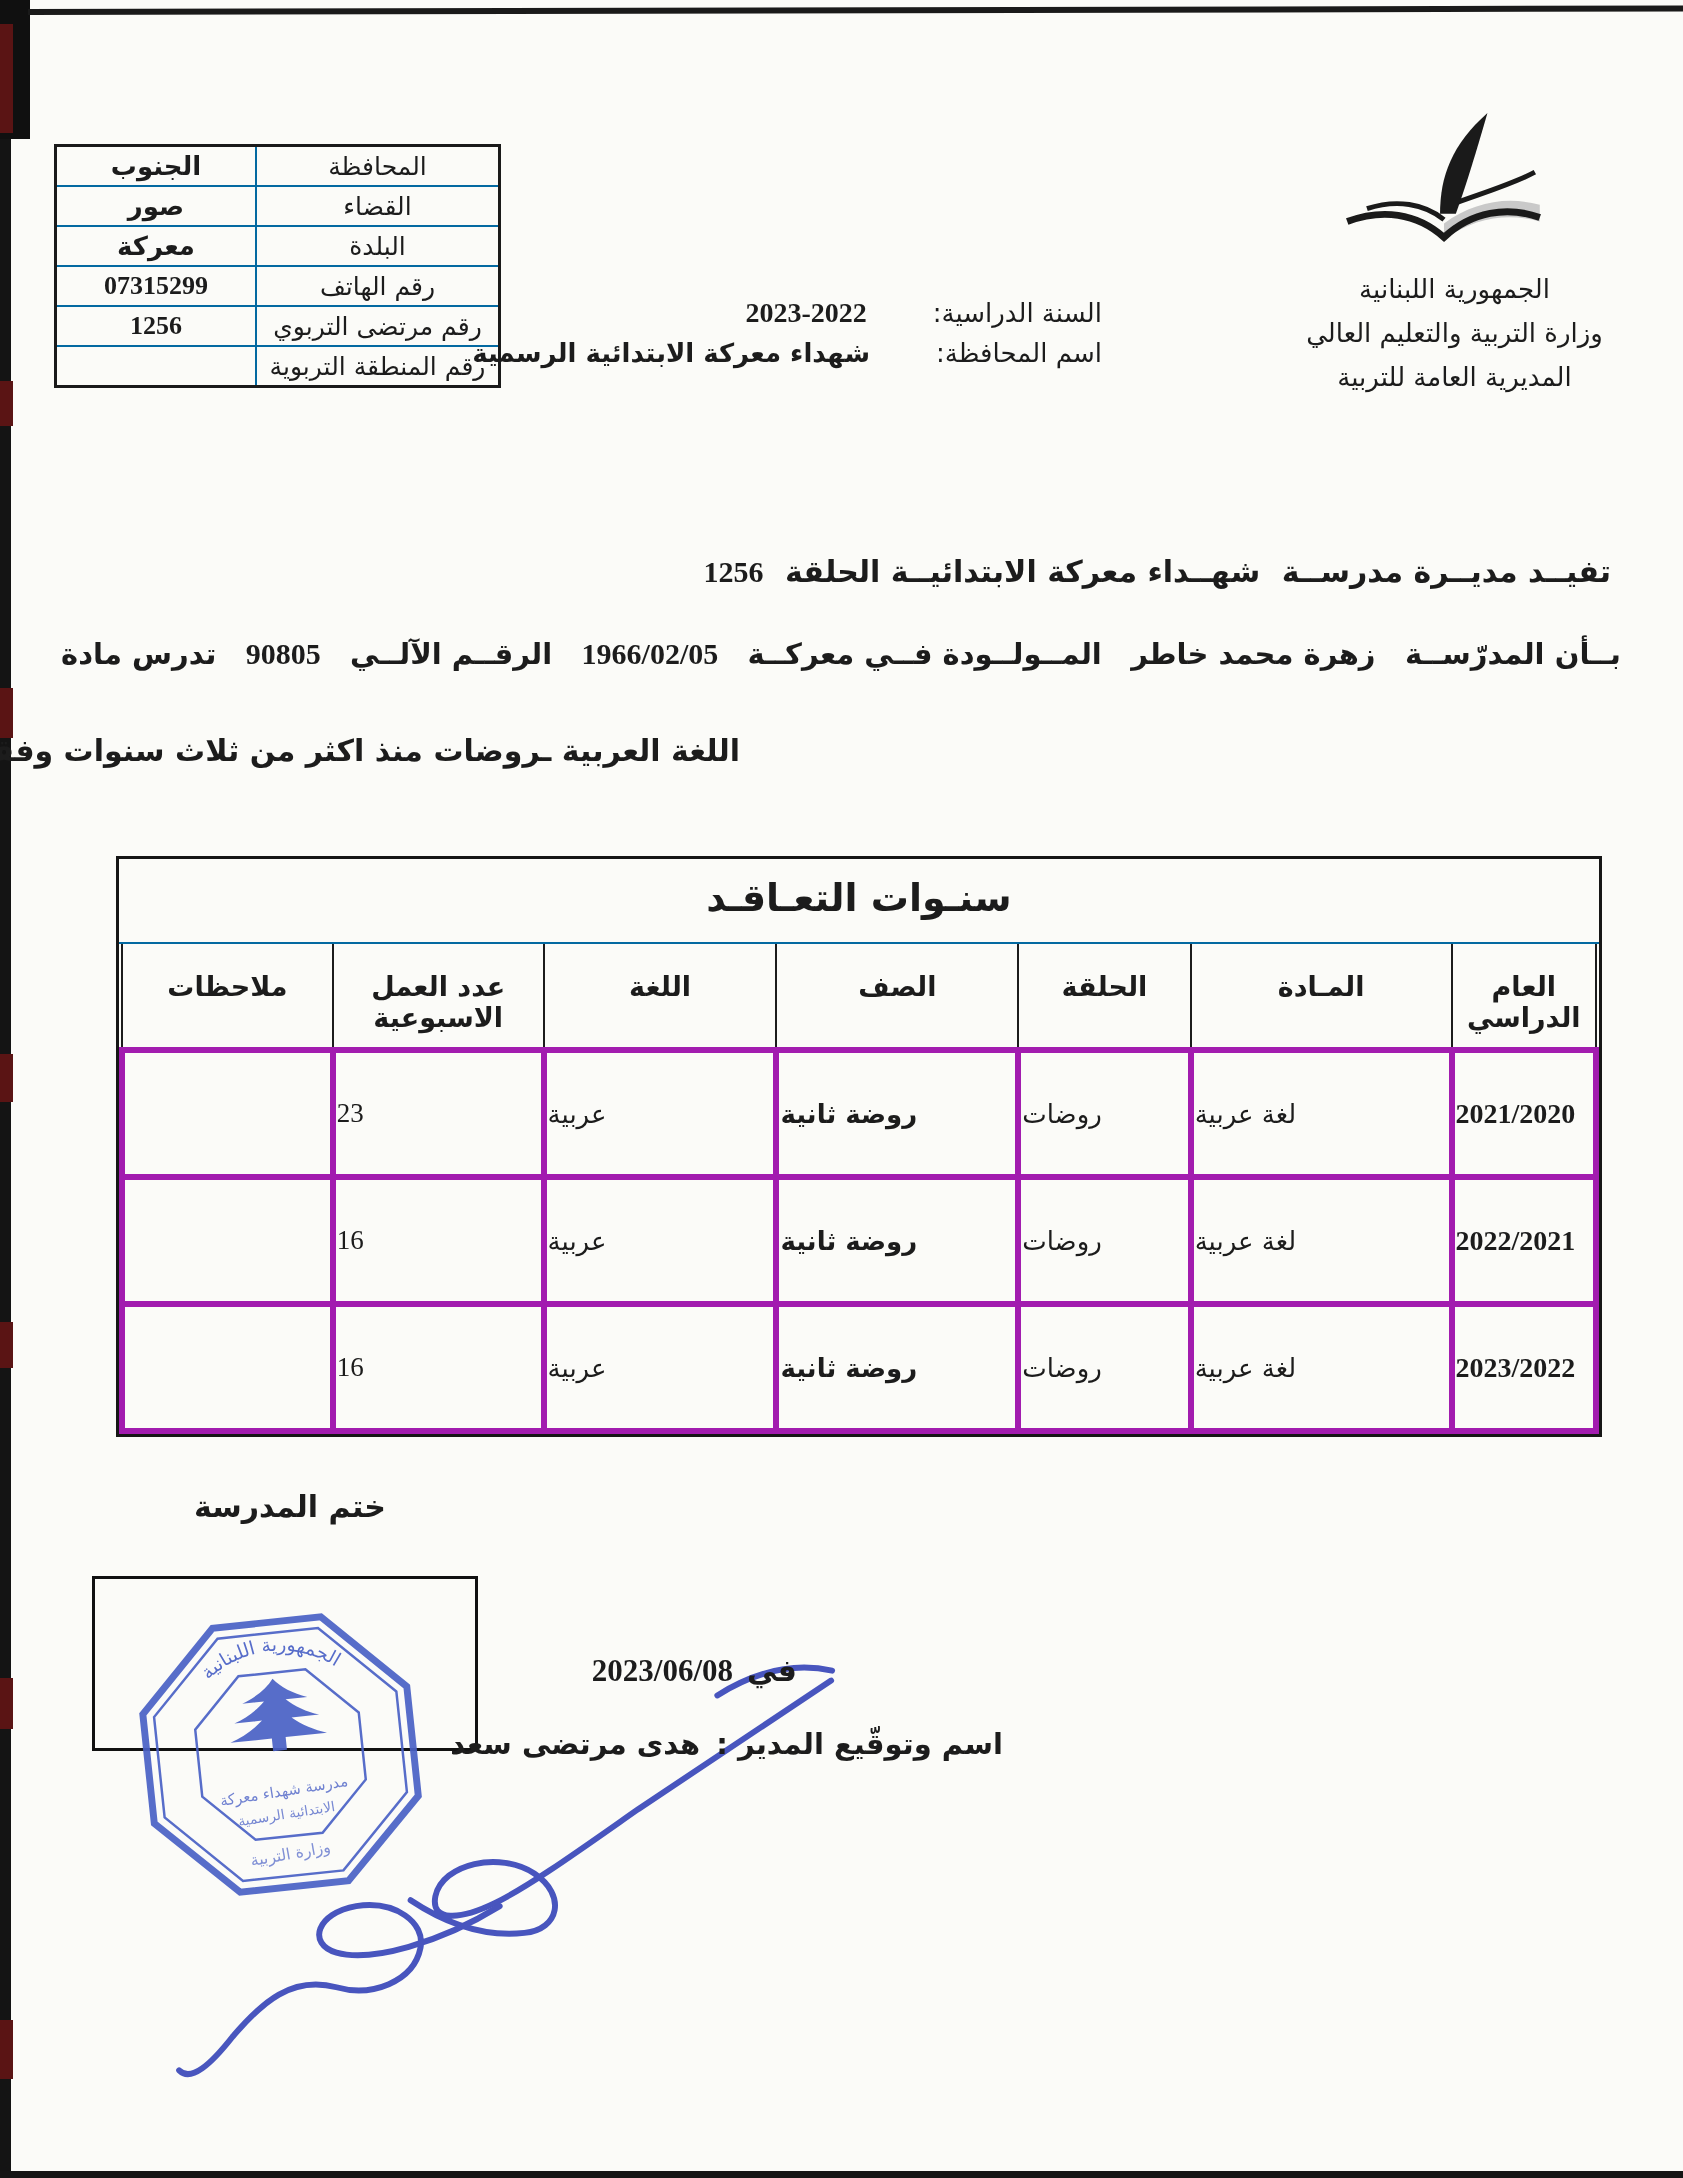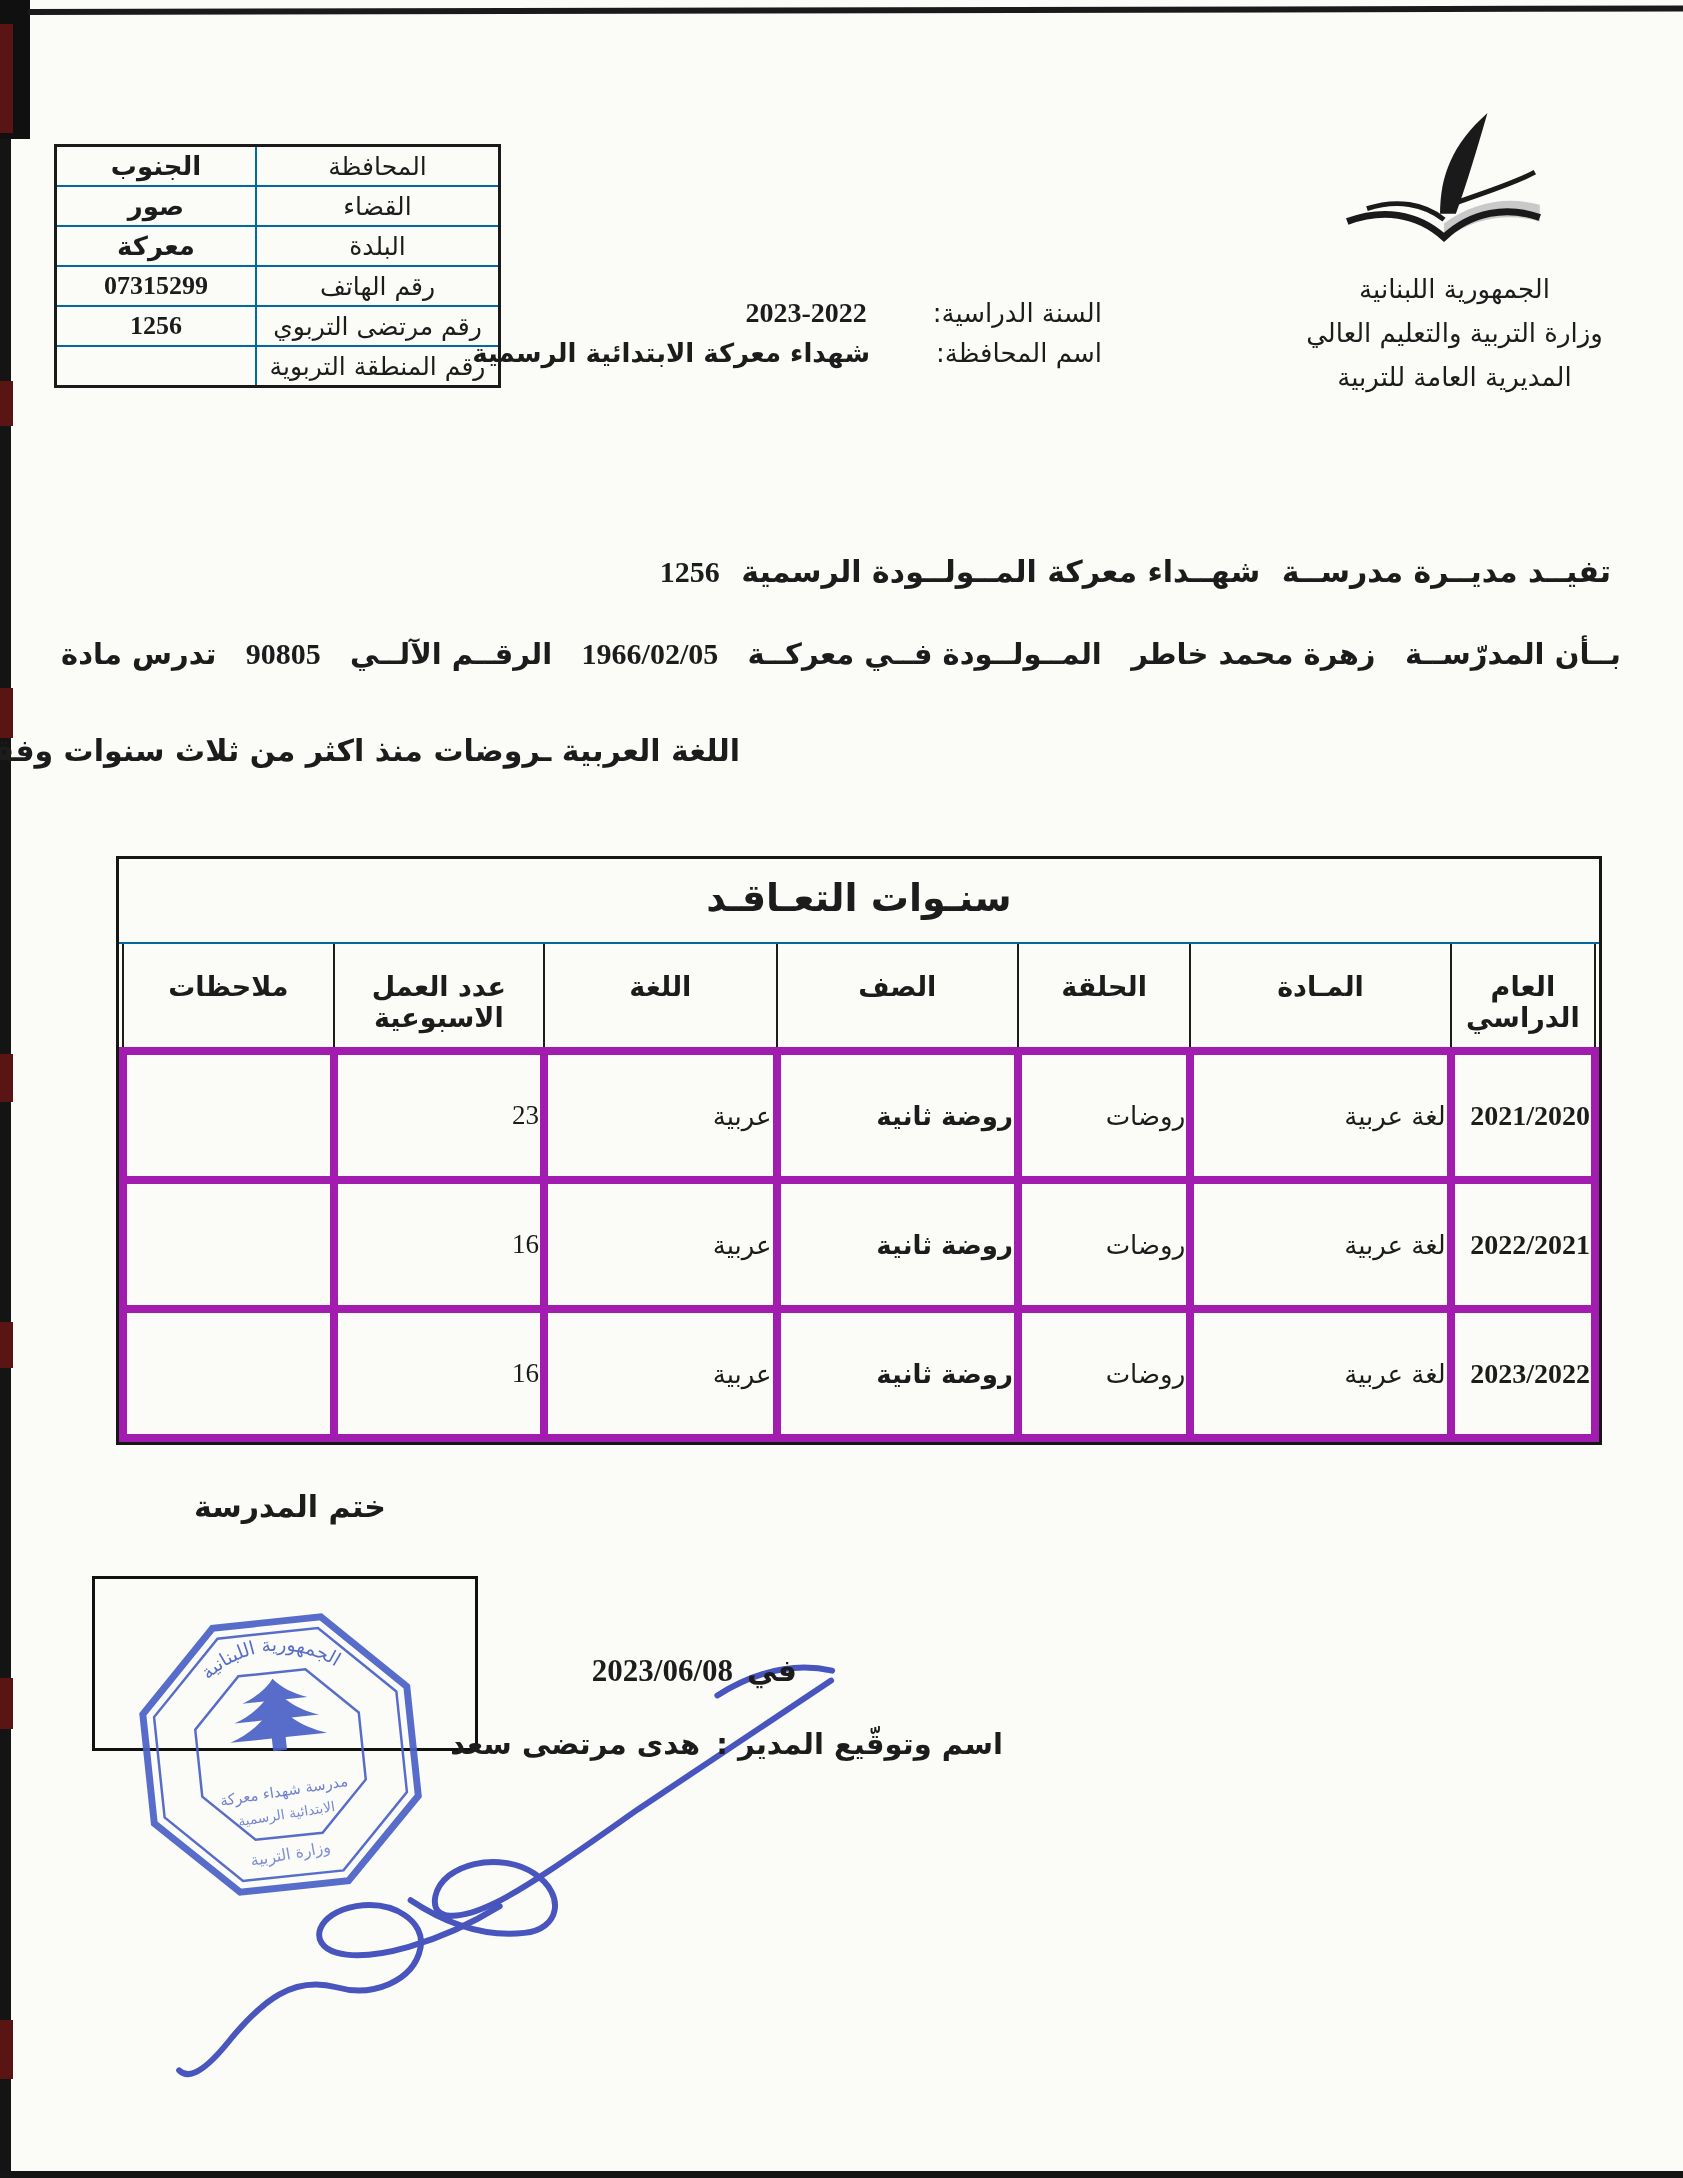--- a/index.html
+++ b/index.html
@@ -47,21 +47,21 @@
   .line2 .w{font-weight:600;white-space:nowrap;}
   .line2 .bb{font-weight:bold;}
   .line2 .num{font-size:30px;}
   .line3{top:733px;left:87px;width:653px;font-size:30px;font-weight:bold;white-space:nowrap;}
 
   
   .ctable-wrap{left:116px;top:856px;width:1480px;border:3px solid #161616;background:transparent;}
   .ctable-title{height:83px;border-bottom:2px solid #0369a1;text-align:center;font-size:38px;font-weight:bold;line-height:79px;letter-spacing:1px;}
   .ctable{width:100%;border-collapse:collapse;direction:rtl;table-layout:fixed;}
   .ctable th{border:2px solid #1c1c1c;border-top:none;height:75px;vertical-align:top;padding-top:27px;font-size:27px;font-weight:bold;}
-  .ctable td{border:8px solid #a21caf;height:119px;text-align:right;vertical-align:middle;font-size:26px;}
+  .ctable td{border:6px solid #a21caf;height:119px;text-align:left;vertical-align:middle;font-size:26px;}
   .ctable td.cell-year{font-weight:bold;font-size:28px;}
   .ctable td.cell-class{font-weight:bold;}
   .ctable td.cell-hours{font-size:27px;}
   .col-year{width:9.8%;}.col-subject{width:17.7%;}.col-cycle{width:11.7%;}
   .col-class{width:16.4%;}.col-lang{width:15.8%;}.col-hours{width:14.3%;}.col-notes{width:14.3%;}
 
   
   .stamp-caption{left:194px;top:1489px;font-size:30px;font-weight:bold;}
   .stamp-box{left:92px;top:1576px;width:380px;height:169px;border:3px solid #111;}
   .stamp-svg{left:115px;top:1602px;width:331px;height:309px;}
@@ -137,21 +137,21 @@
       <span class="ivalue num">2023-2022</span>
     </div>
     <div class="info-row">
       <span class="ilabel">اسم المحافظة:</span>
       <span class="ivalue">شهداء معركة الابتدائية الرسمية</span>
     </div>
   </div>
 
   <div class="abs line1 rtl">
     <span class="seg mid">تفيــد مديــرة مدرســة</span>
-    <span class="seg b">شهــداء معركة المــولــودة الرسمية</span>
+    <span class="seg b">شهــداء معركة الابتدائيــة الحلقة</span>
     <span class="b num">1256</span>
   </div>
 
   <div class="abs line2">
     <span class="w">بــأن المدرّســة</span>
     <span class="w bb">زهرة محمد خاطر</span>
     <span class="w">المــولــودة فــي معركــة</span>
     <span class="w bb num">1966/02/05</span>
     <span class="w">الرقــم الآلــي</span>
     <span class="w bb num">90805</span>

